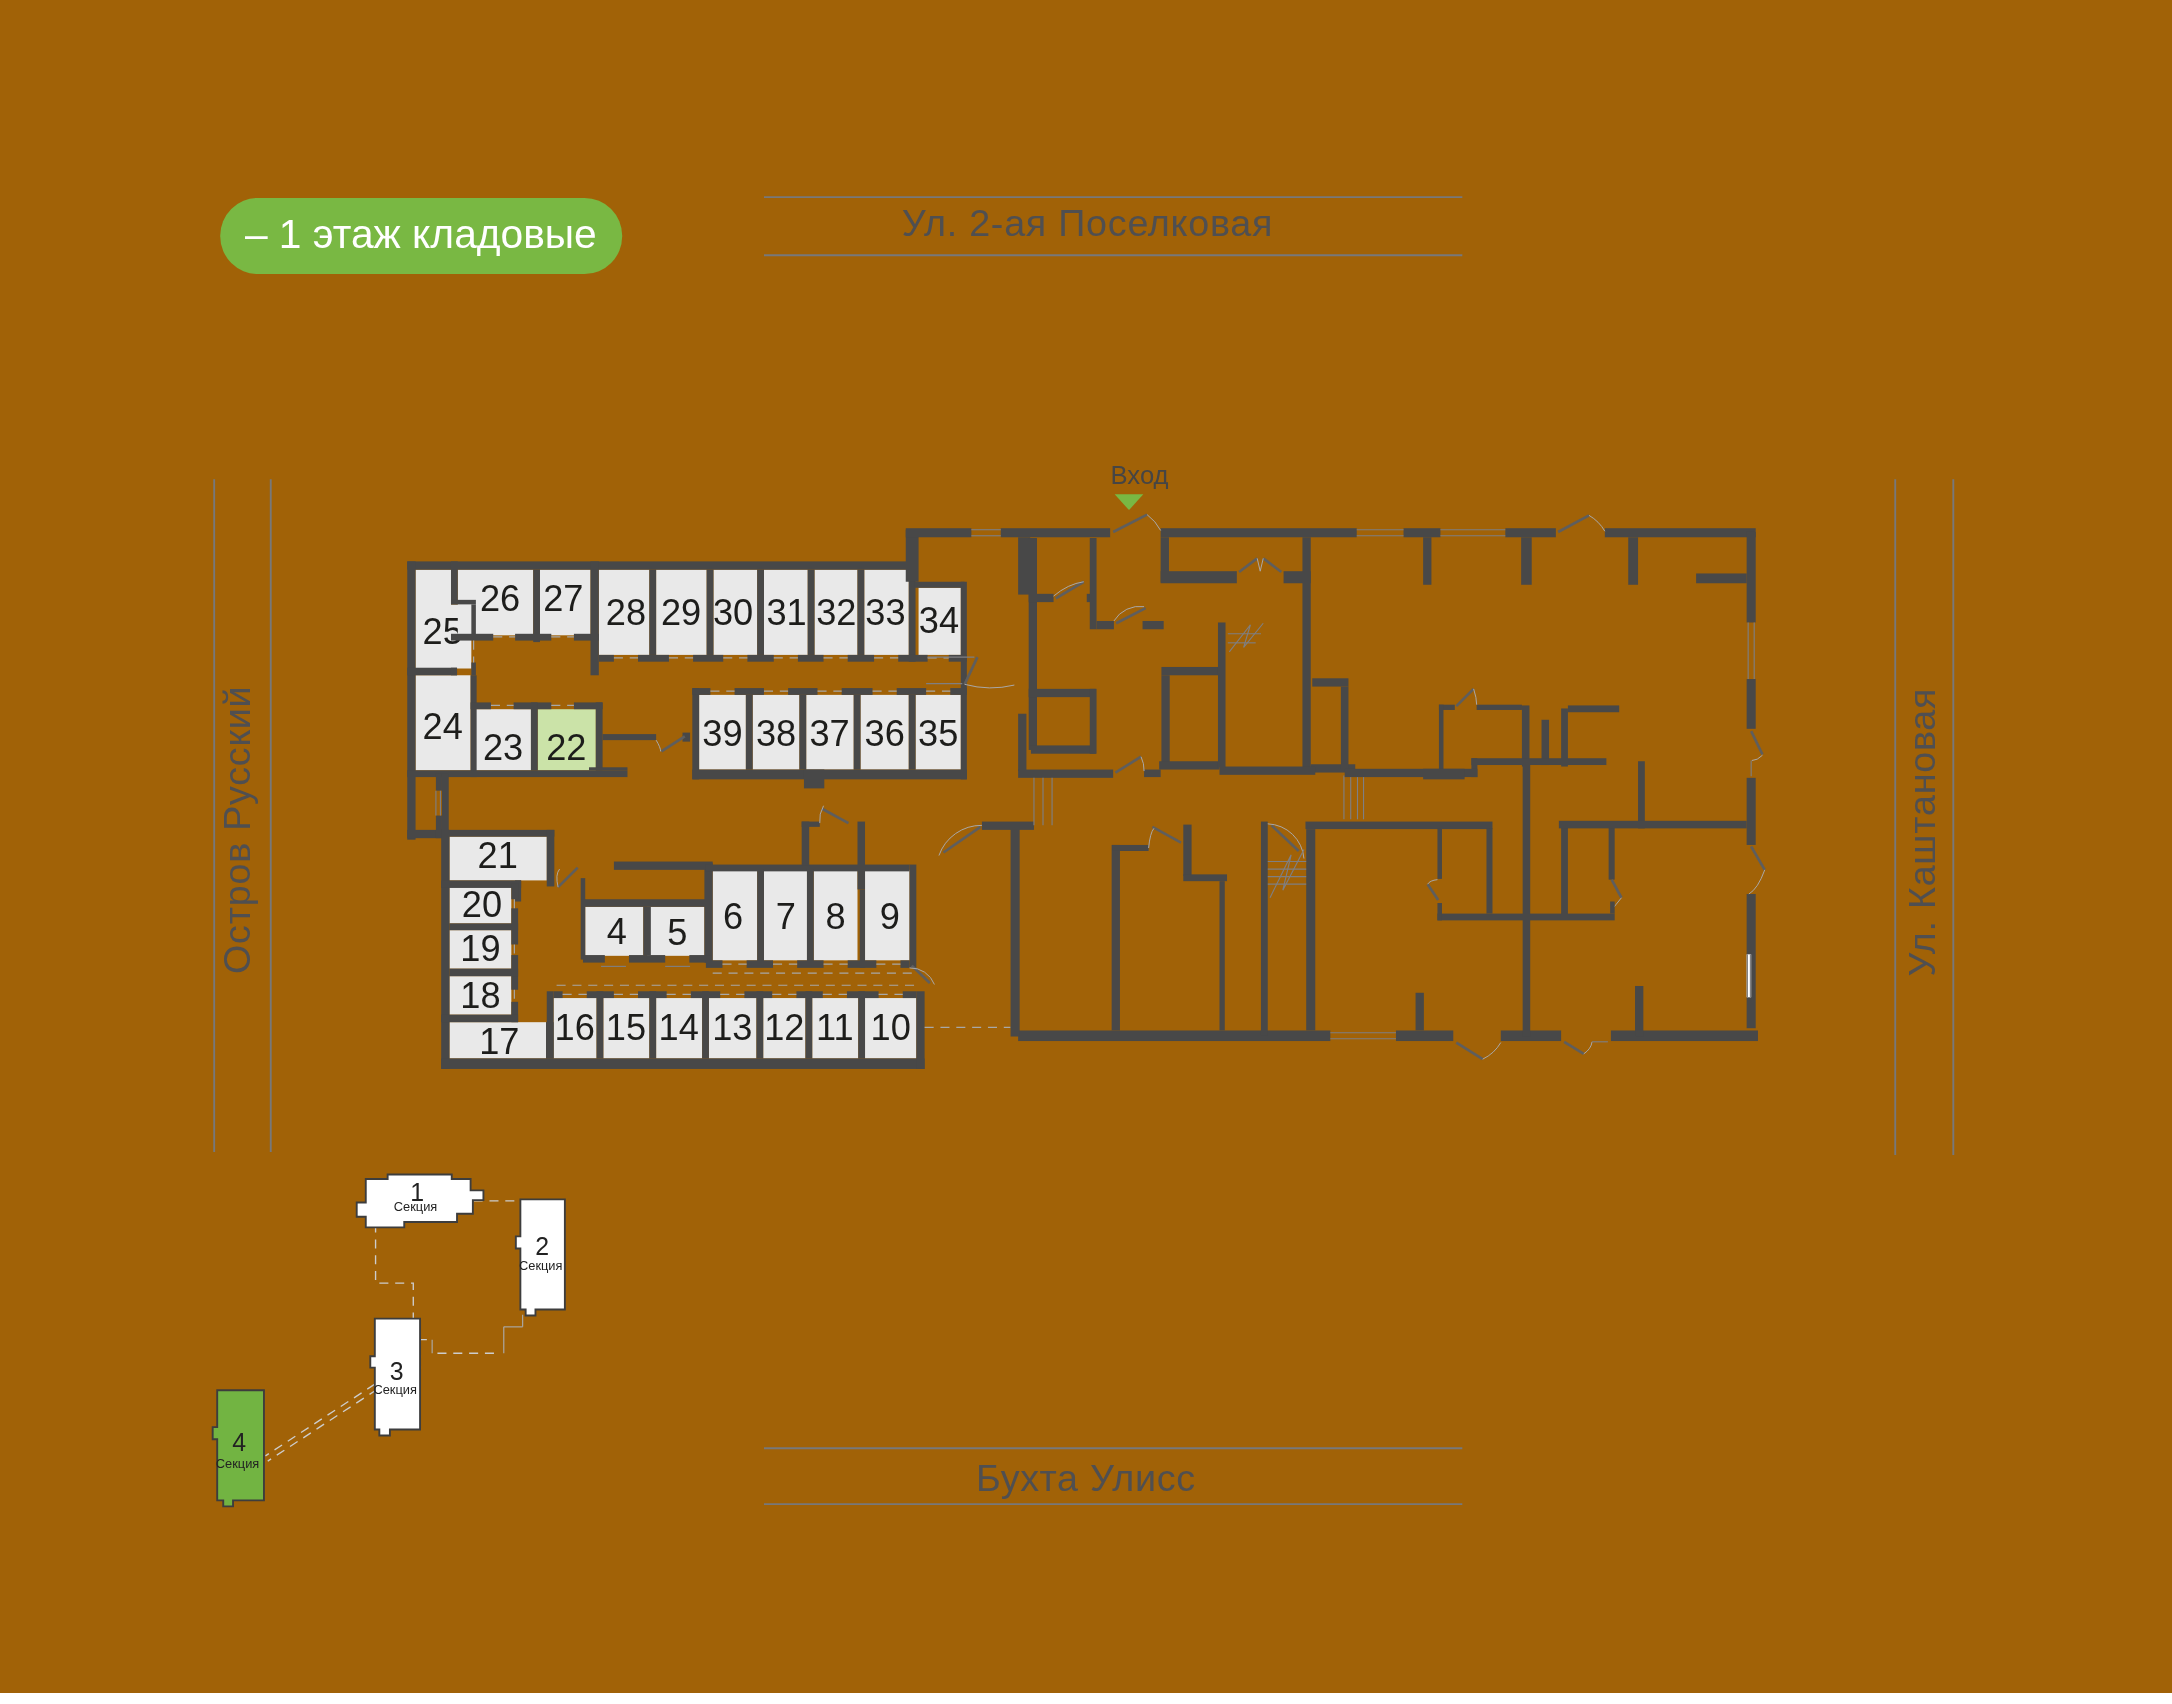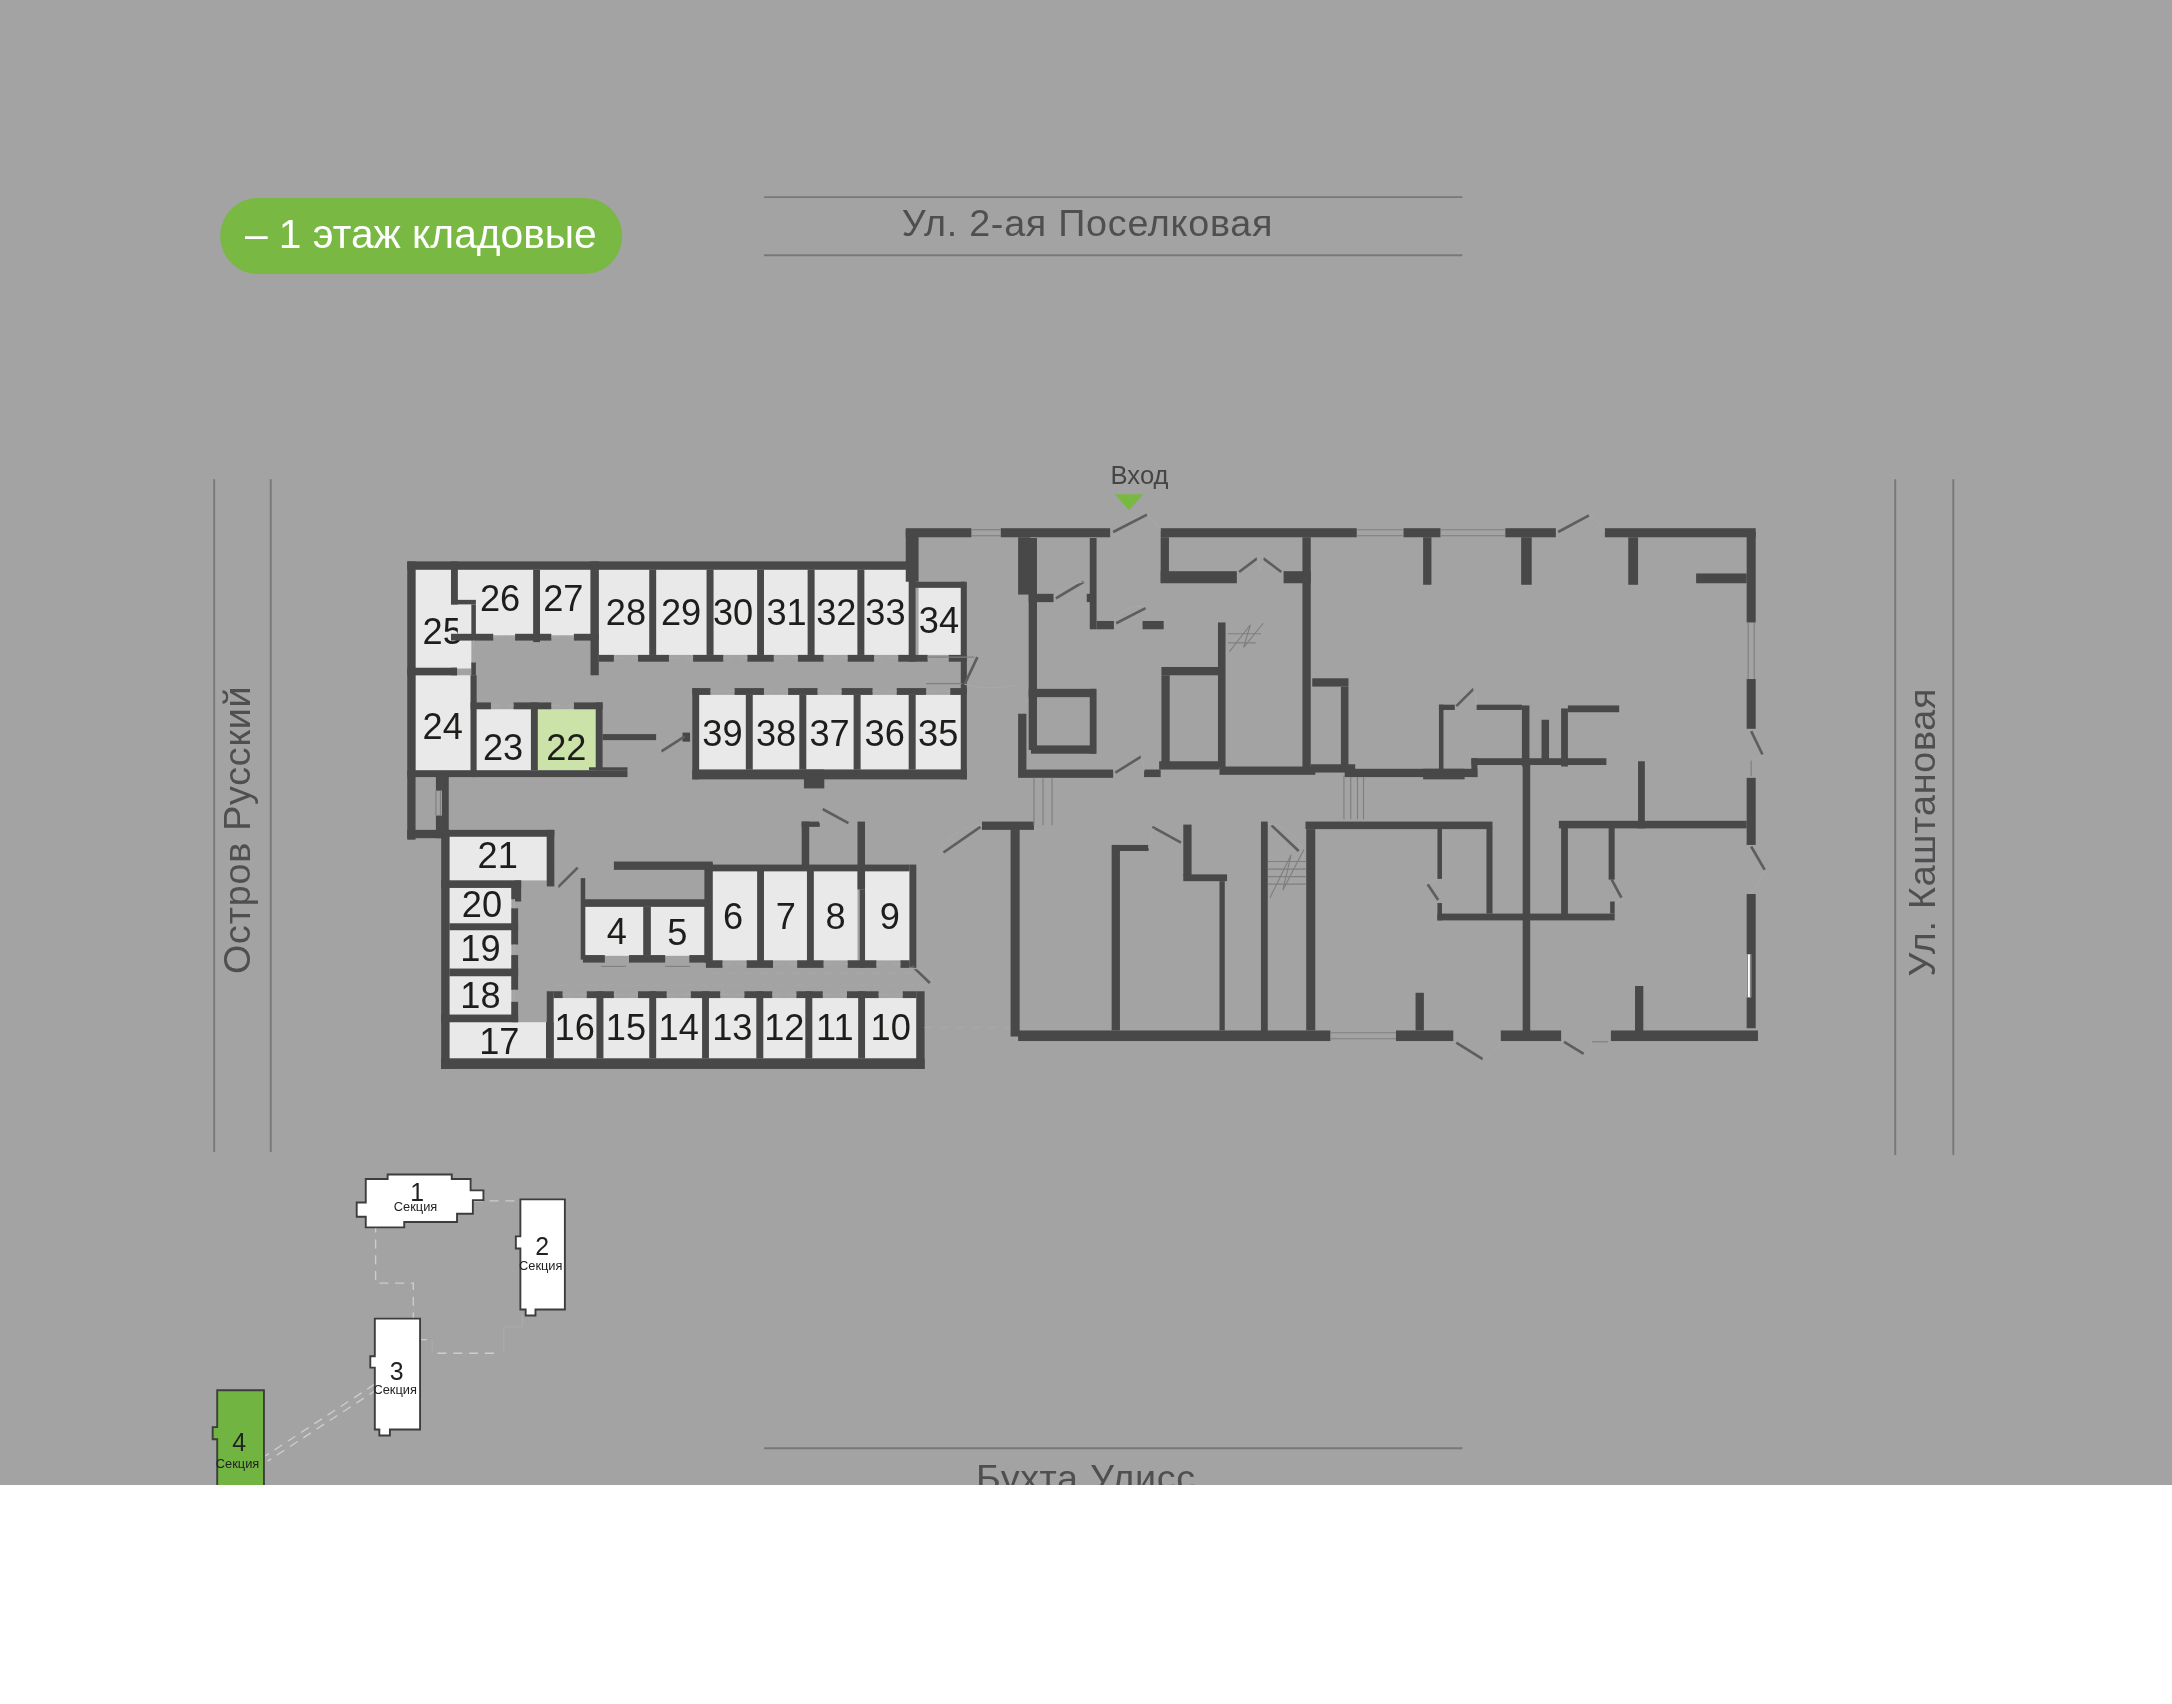--- a/index.html
+++ b/index.html
@@ -1,16 +1,16 @@
 <!DOCTYPE html>
 <html style="font-size:12px"><head>
 <meta charset="utf-8">
 <style>
   html,body{margin:0;padding:0;background:#ffffff;}
-  .page{width:2172px;height:1485px;position:relative;background:#a3a3a3;overflow:hidden;}
+  .page{width:2172px;height:1693px;position:relative;background:#a16207;overflow:hidden;}
   svg{position:absolute;top:0;left:0;}
   text{font-family:"Liberation Sans", sans-serif;}
   .w{fill:#484848;}
   .c{fill:#e9e9e9;}
   .gc{fill:#cbe3a8;}
   .num{font-size:48px;fill:#1d1d1b;text-anchor:middle;}
   .street{font-size:50px;fill:#4f4f51;text-anchor:middle;letter-spacing:1px;}
   .sline{stroke:#77787b;stroke-width:2.5;}
   .dash{stroke:#a8a8a8;stroke-width:1.6;stroke-dasharray:12 9;fill:none;}
   .thin{stroke:#7f7f82;stroke-width:1.5;fill:none;}

